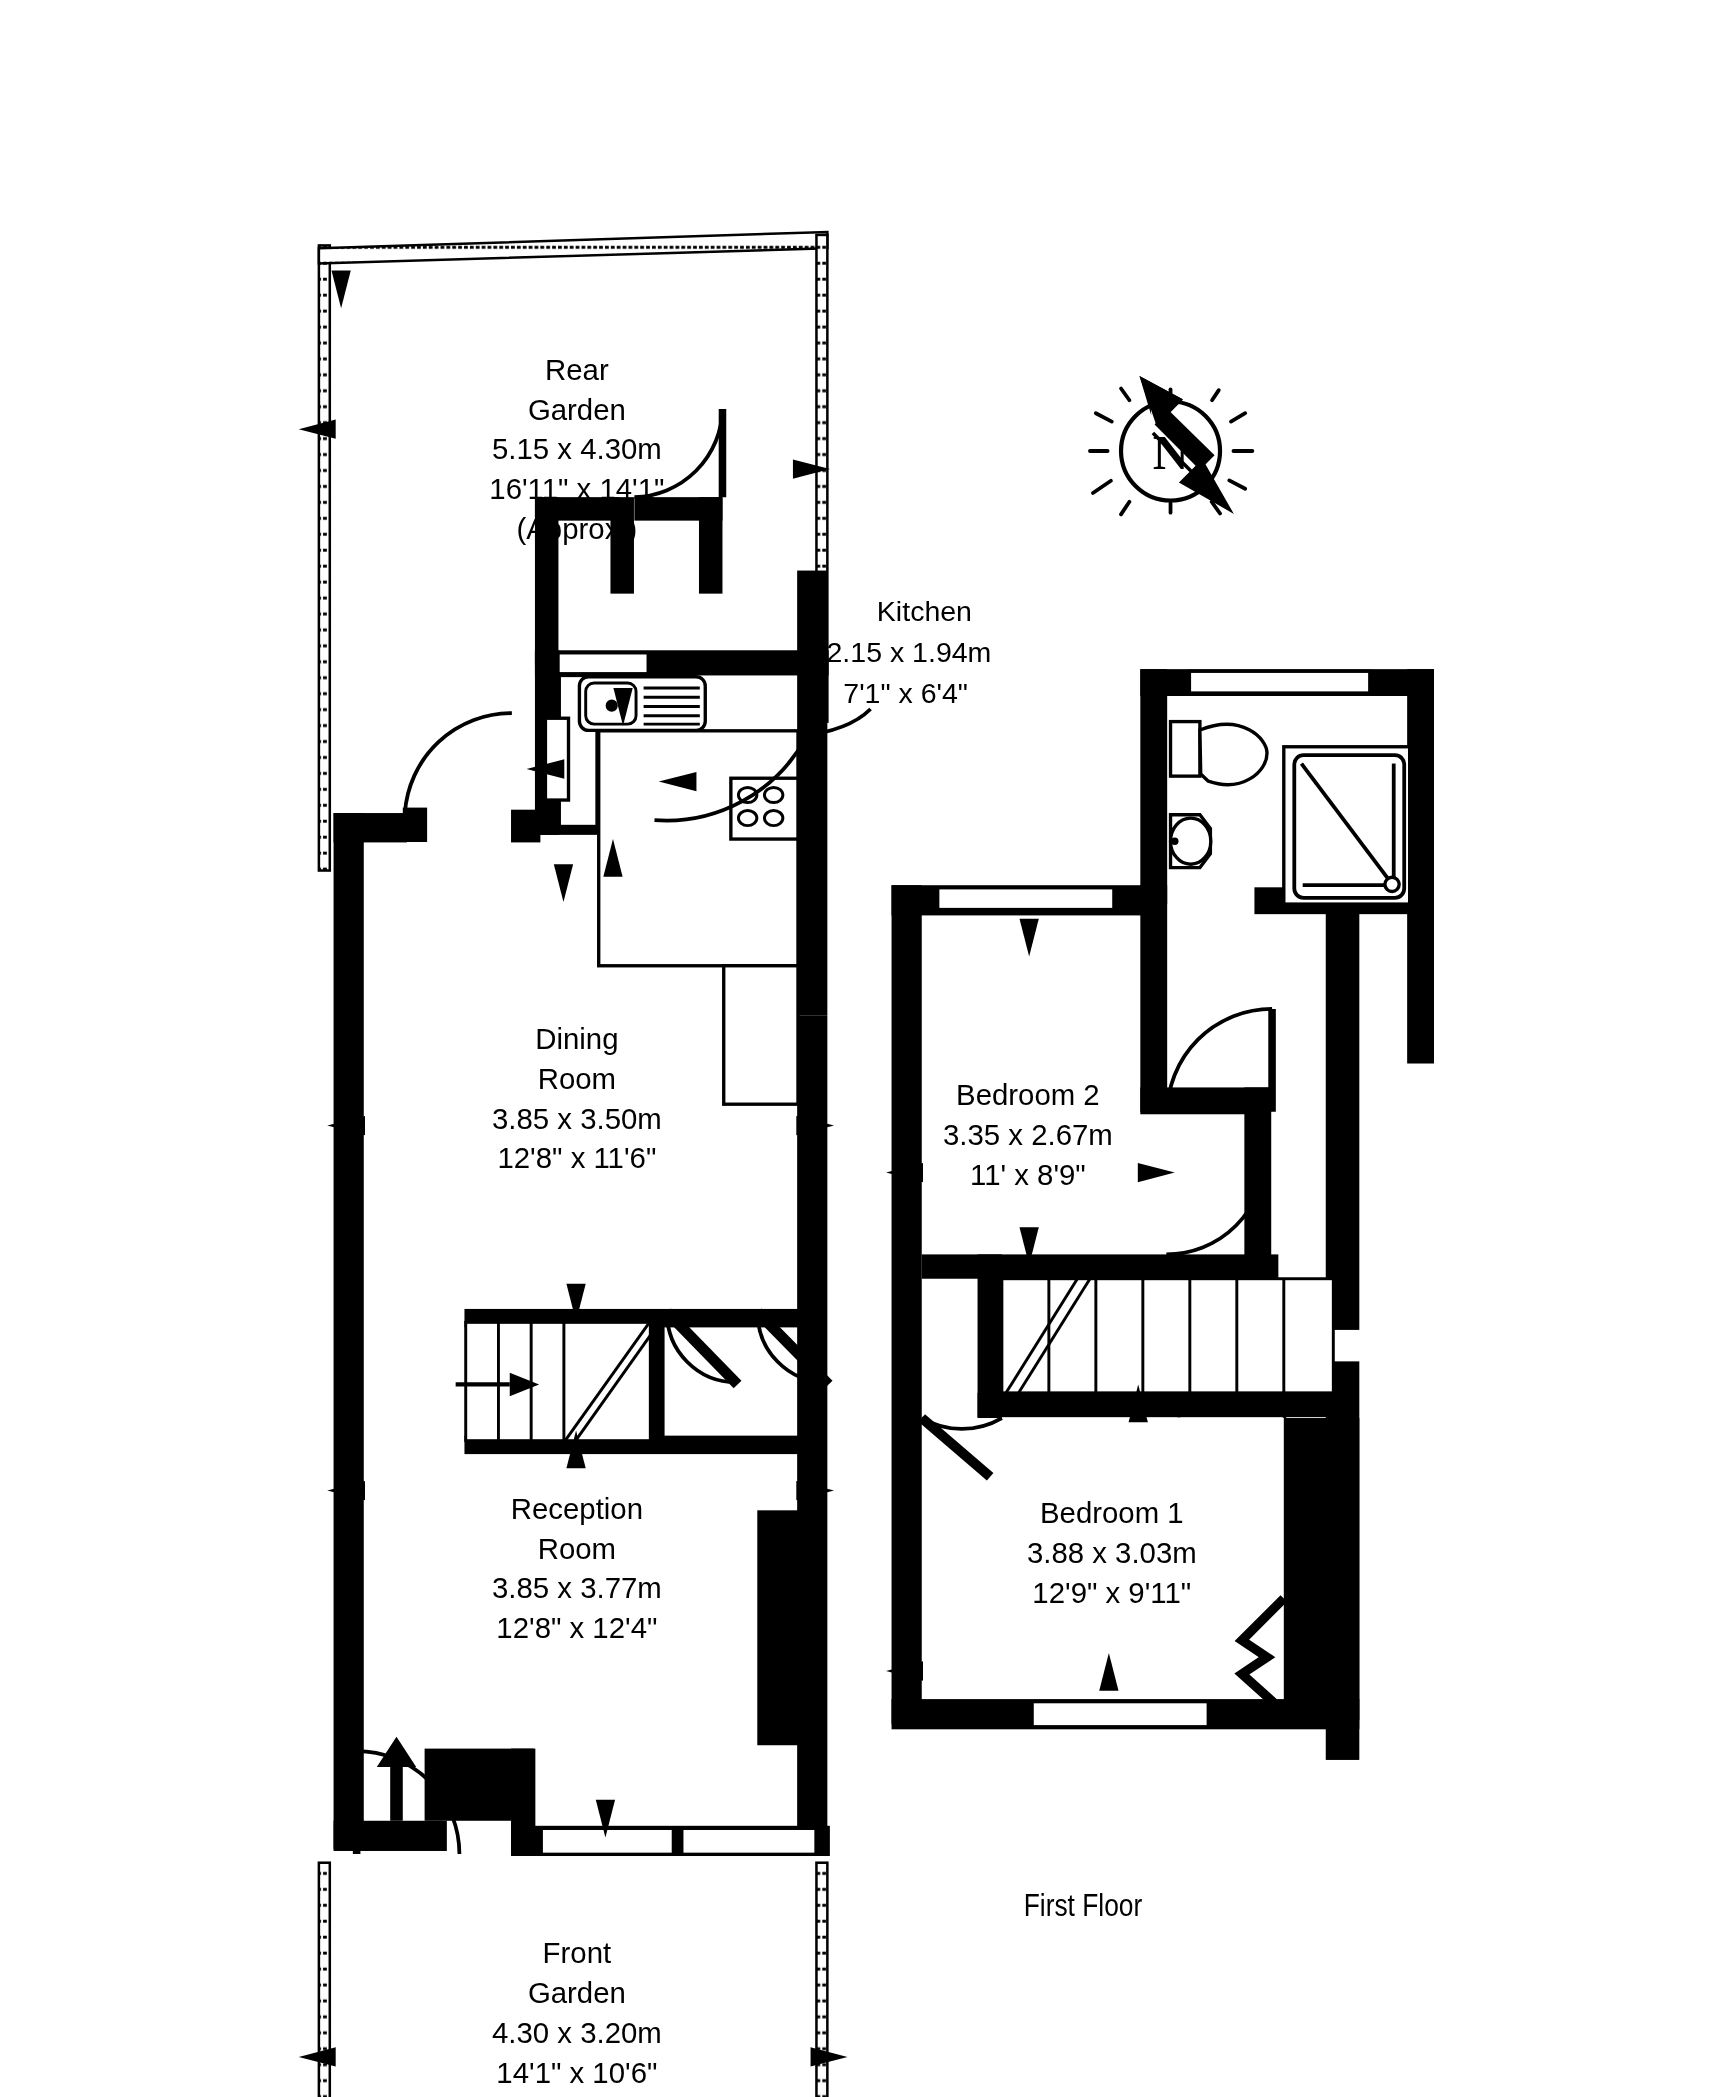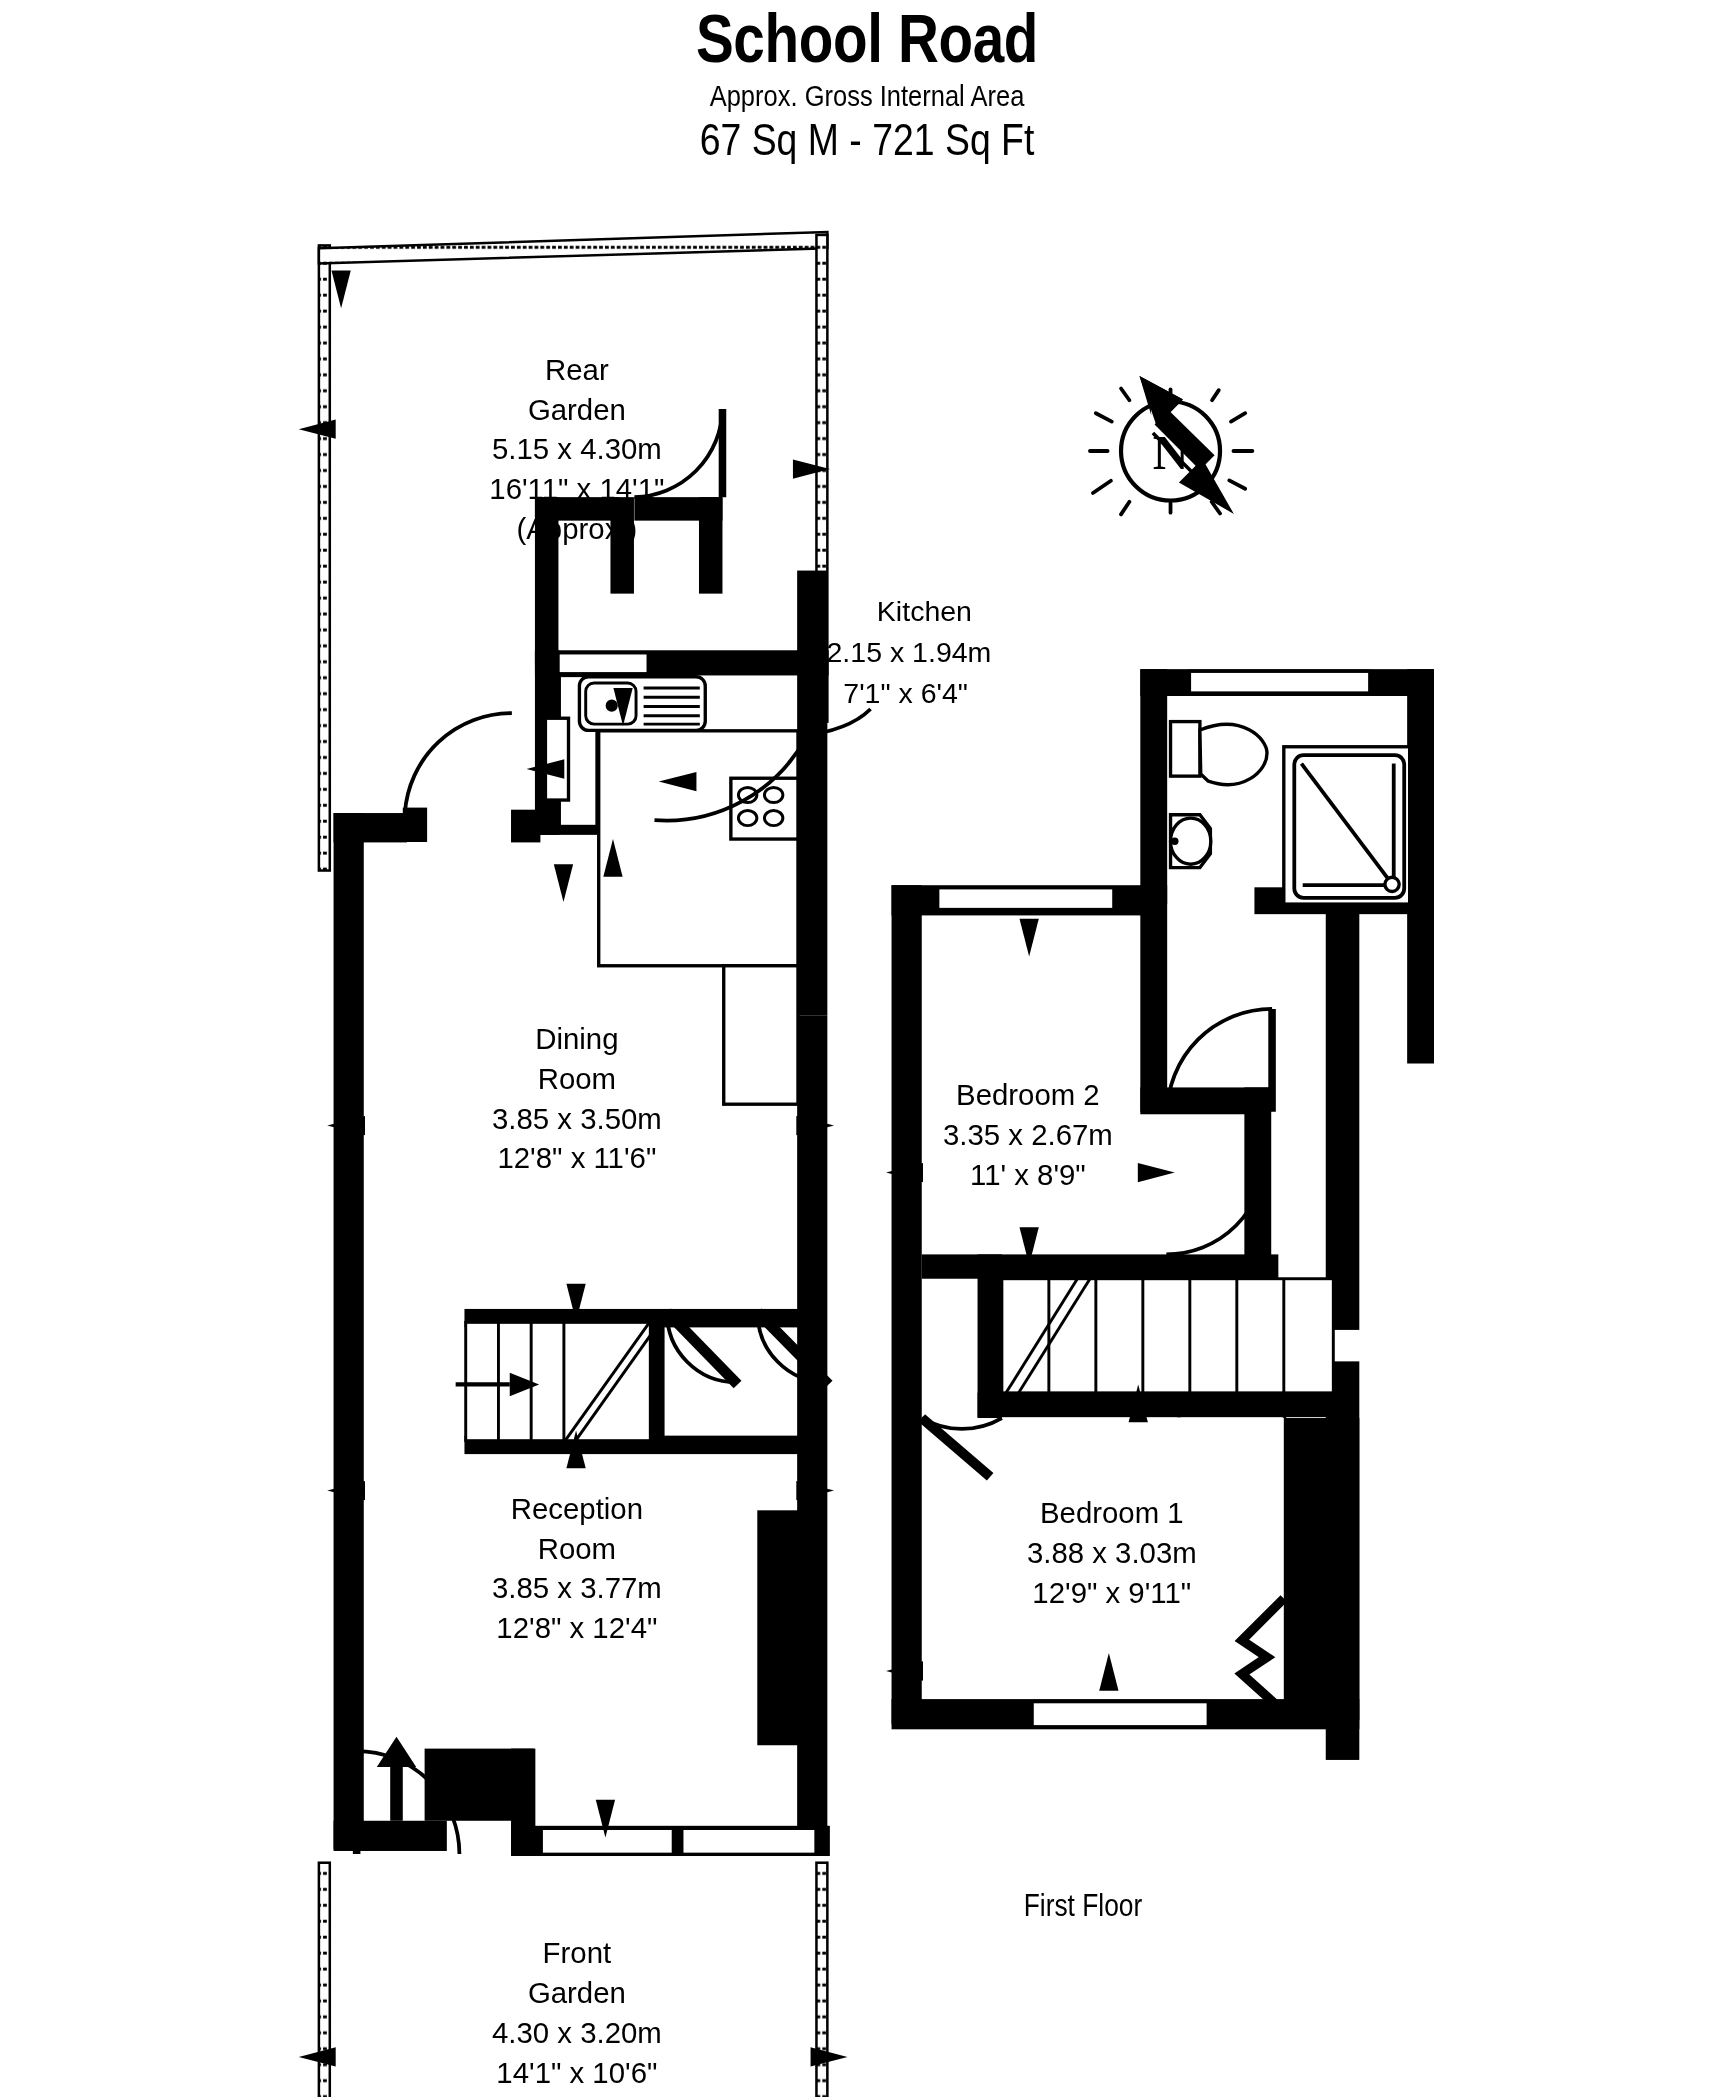--- a/index.html
+++ b/index.html
@@ -45,25 +45,20 @@
   text.kitchenLabel{
     font-family:"Liberation Sans", sans-serif;
     font-size:68px; fill:#000; text-anchor:start;
   }
 </style>
 </head>
 <body>
 
 <div class="page">
 
-  <div class="header">
-    <div class="title">School Road</div>
-    <div class="subtitle">Approx. Gross Internal Area</div>
-    <div class="areaLine">67 Sq M - 721 Sq Ft</div>
-  </div>
 
   <svg class="plan" viewBox="0 0 4133 5847">
     <defs>
 
       <pattern id="fenceHatch" width="14" height="38" patternUnits="userSpaceOnUse">
         <rect x="0" y="0" width="14" height="38" fill="#fff"></rect>
         <rect x="0" y="16" width="9" height="7" fill="#000"></rect>
       </pattern>
     </defs>
 

